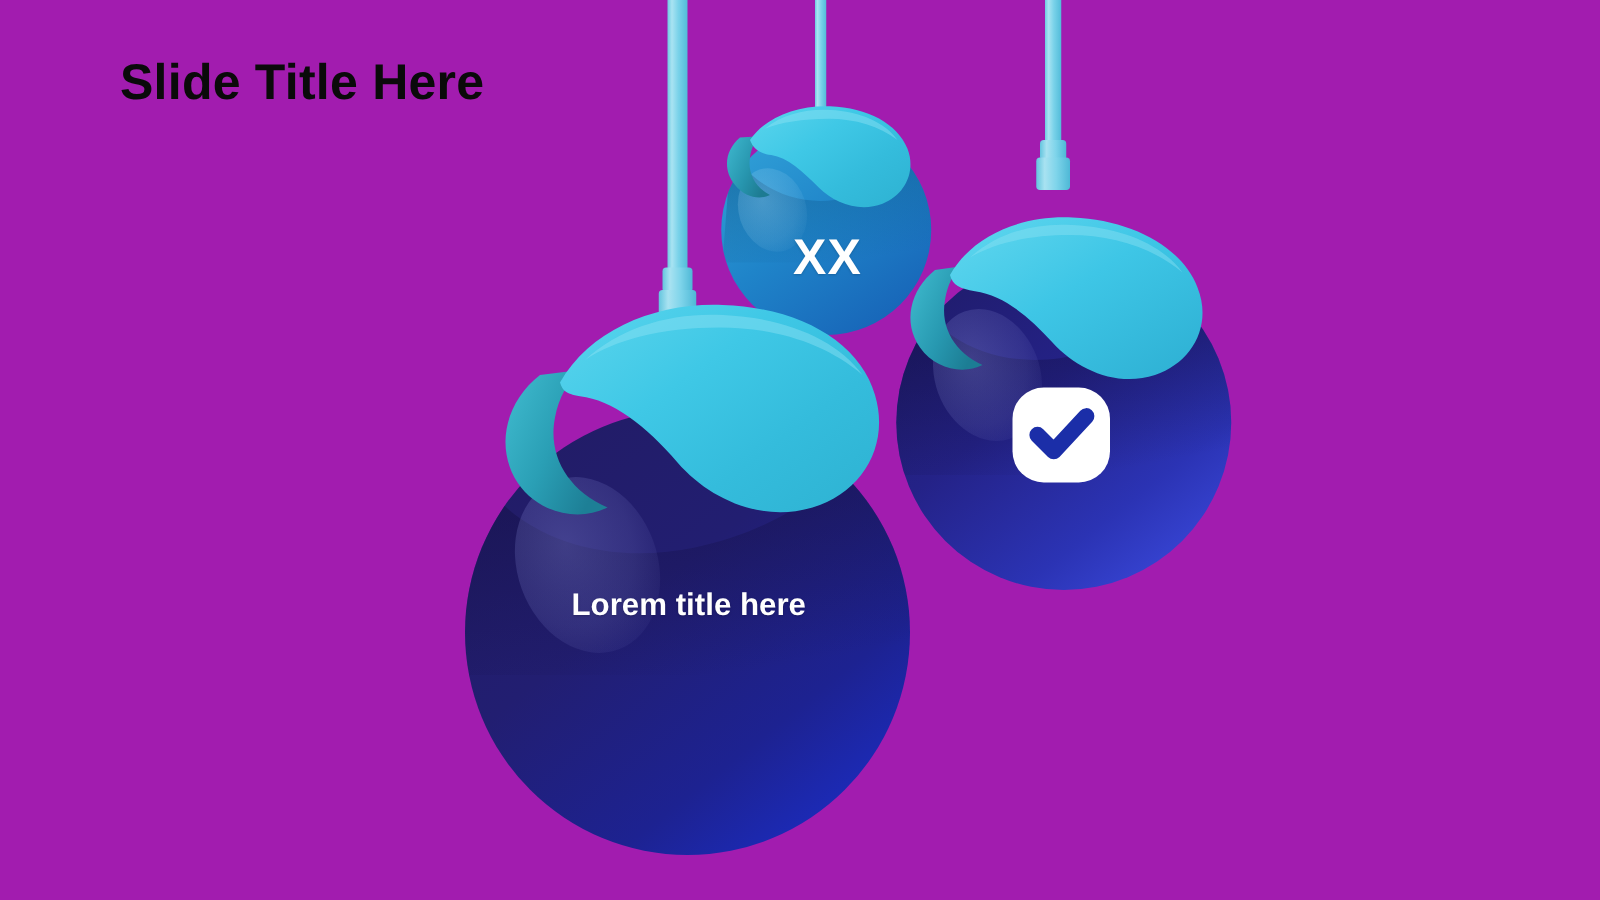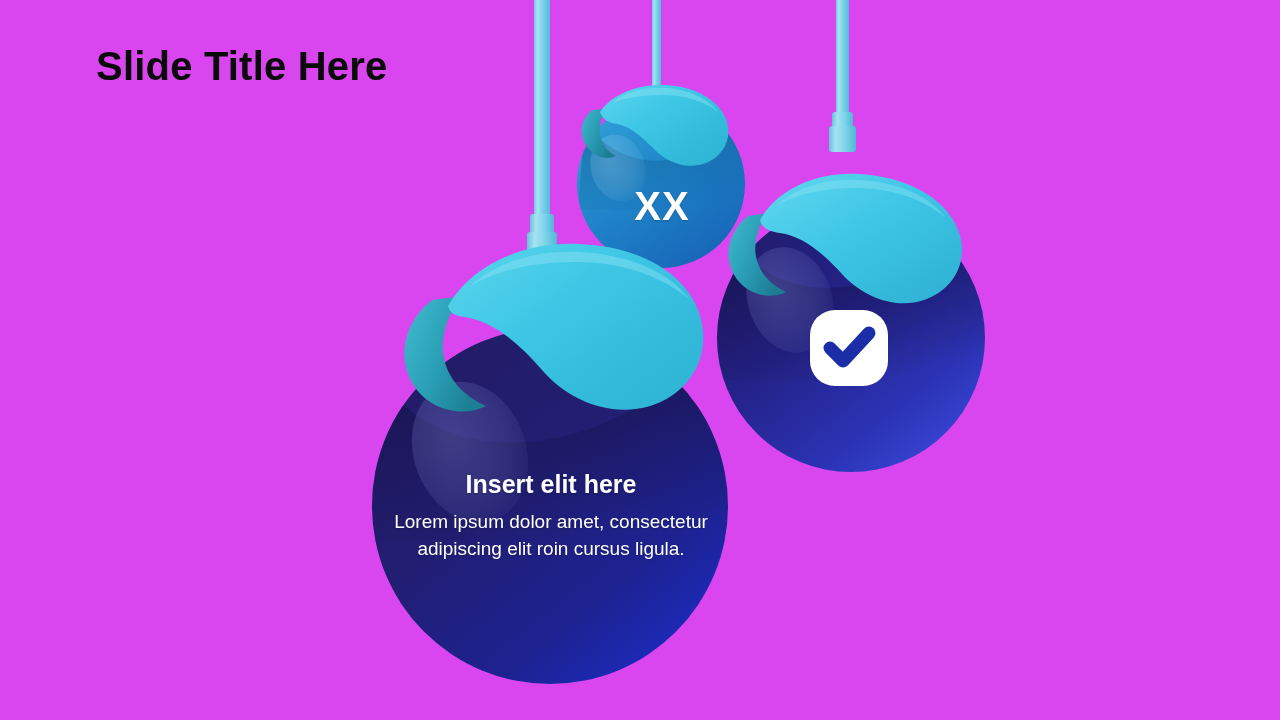--- a/index.html
+++ b/index.html
@@ -12,21 +12,21 @@
     width: 1280px;
     height: 720px;
     overflow: hidden;
     font-family: "Liberation Sans", sans-serif;
     position: relative;
   }
   .slide {
     position: relative;
     width: 1280px;
     height: 720px;
-    background: #d946ef;
+    background: #a21caf;
     overflow: hidden;
   }
   .slide-title {
     position: absolute;
     left: 96px;
     top: 44px;
     font-family: "Liberation Sans", sans-serif;
     font-size: 40px;
     font-weight: bold;
     color: #0a0a0a;
@@ -265,17 +265,16 @@
       <path d="M 448 306 C 472 264 524 242 578 244 C 640 246 688 274 700 316
                C 712 356 690 394 650 406 C 610 418 568 400 542 370
                C 516 340 490 320 464 317 C 452 315 450 312 448 306 Z" fill="url(#capGradMain)"></path>
       <path d="M 468 288 C 496 262 536 250 578 252 C 628 254 670 272 690 300
                C 660 274 618 262 576 262 C 528 262 492 272 468 288 Z" fill="#8fe2f4" opacity="0.45"></path>
     </g>
   </svg>
 
   <div class="ball-text" id="mid-ball-label">XX</div>
 
-  <div class="ball-text" id="main-ball-heading">Insert elit here</div>
-
-  <div class="ball-text" id="main-ball-body">Lorem ipsum dolor amet, consectetur adipiscing elit roin cursus ligula.</div>
+  <div class="ball-text" id="main-ball-heading">Lorem title here</div>
+
 
 </div>
 
 </body></html>

